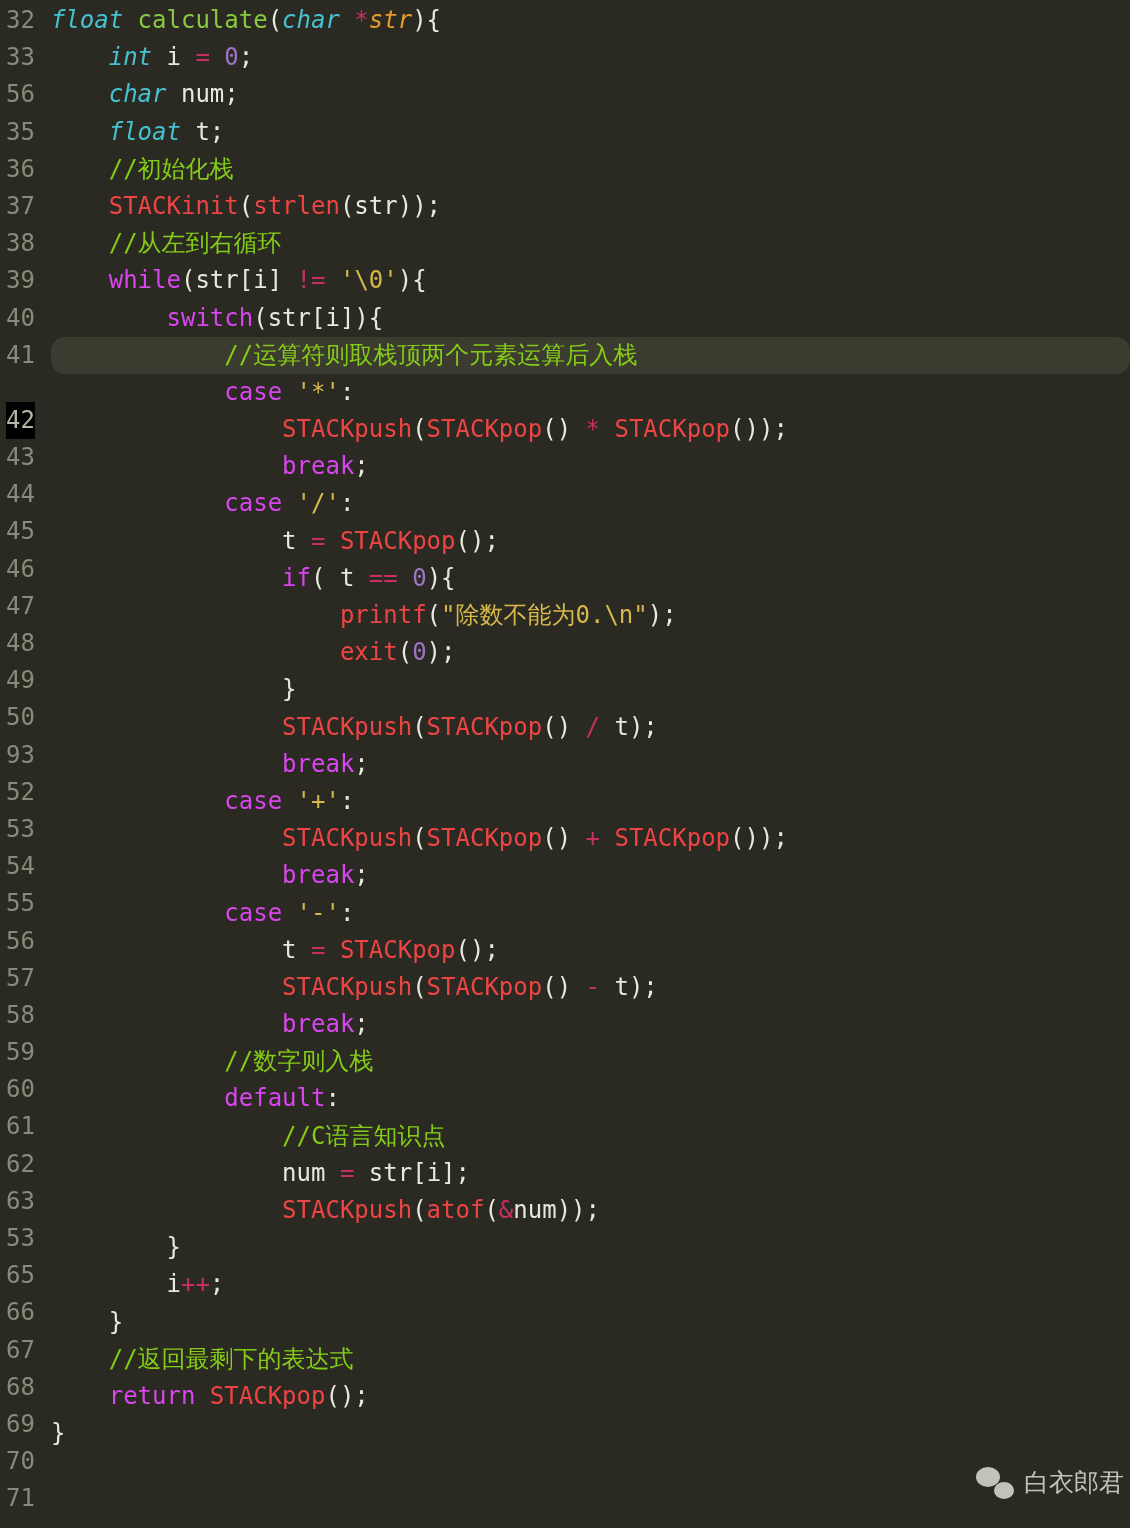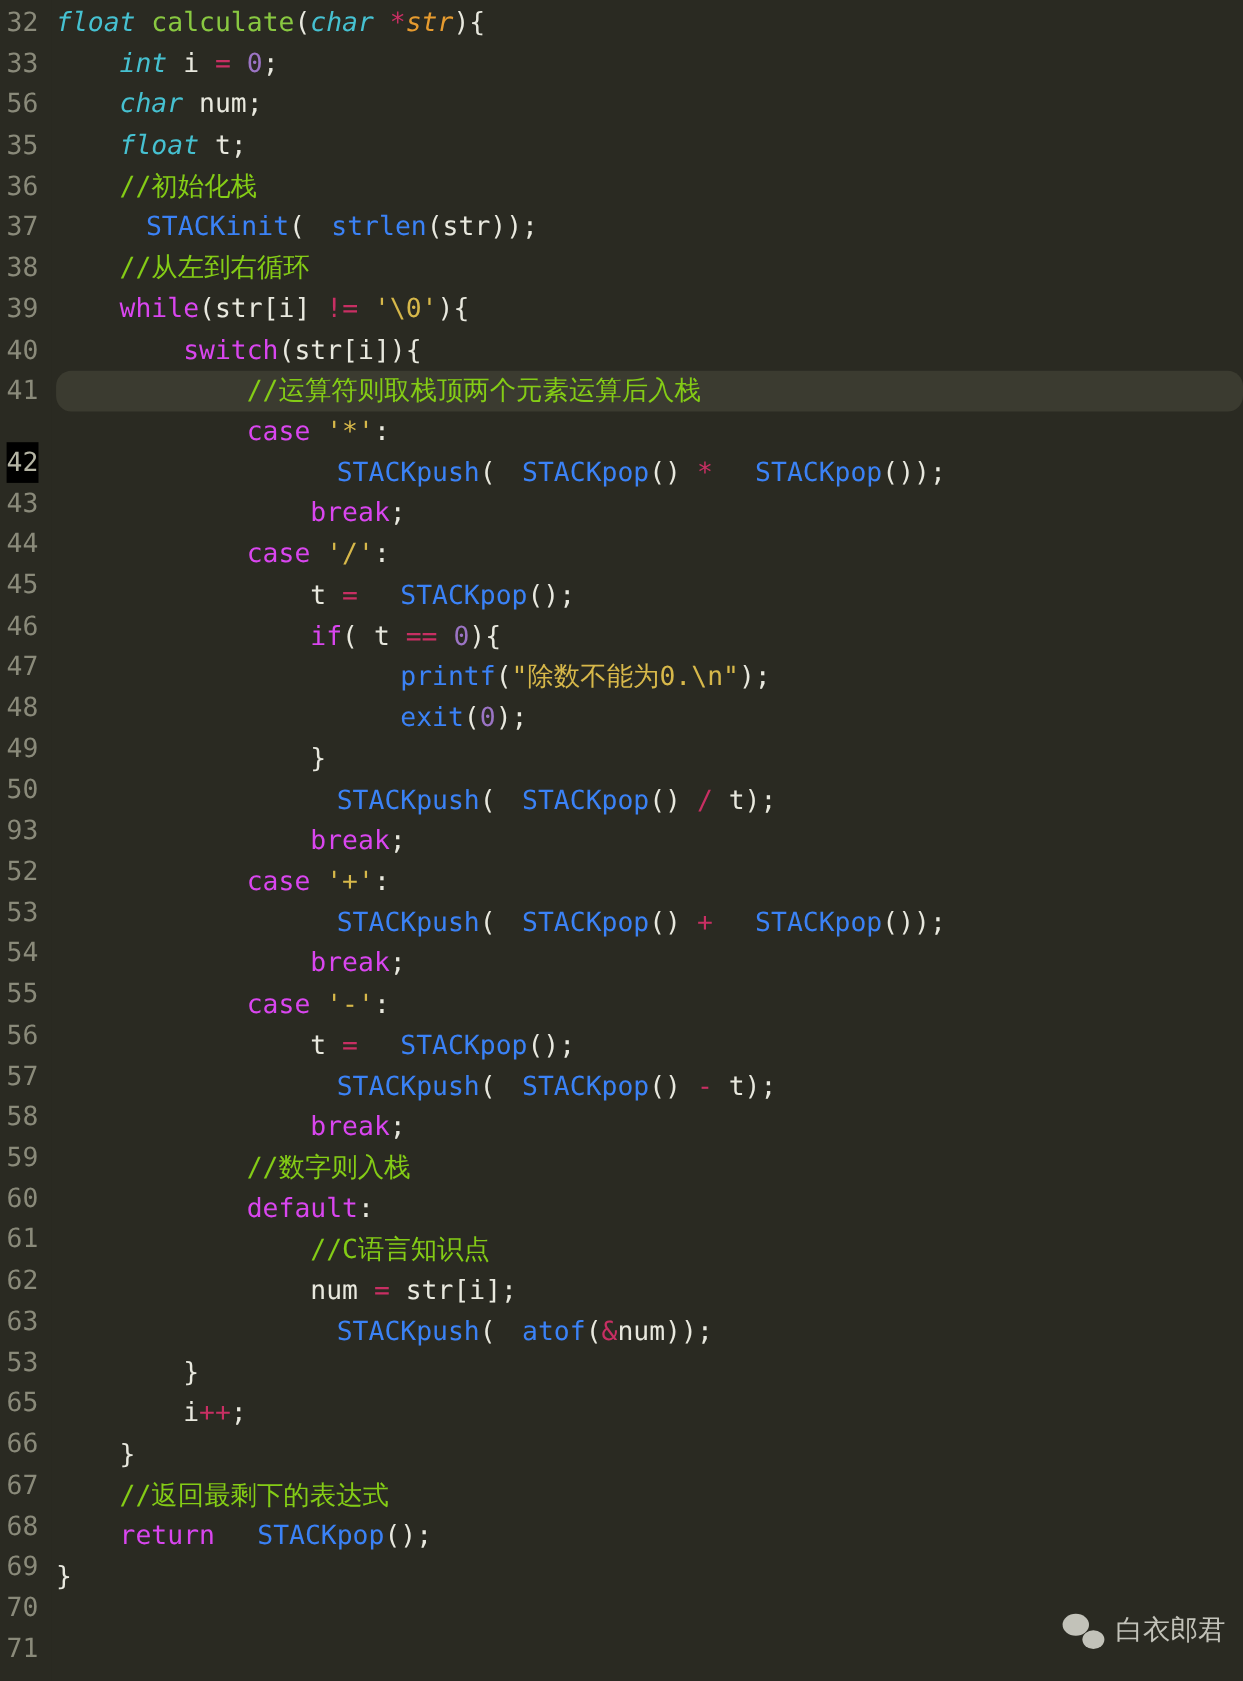--- a/index.html
+++ b/index.html
@@ -32,31 +32,31 @@
     padding: 2px 0 2px 4px;
     white-space: pre;
     color: #e8e8de;
   }
   .code .line { display: block; }
   .code .line.hl { background: #3b3b30; border-radius: 14px; }
   
   .kw-type   { color: #46c1d1; font-style: italic; }   
   .kw-ctrl   { color: #d946ef; }                        
   .fn-def    { color: #89c841; }                        
-  .fn-call   { color: #3b82f6; margin-left: 24px; }                        
+  .fn-call   { color: #ef4444; }                        
   .ident     { color: #e8e8de; }
   .param     { color: #e69b2f; font-style: italic; }
   .punct     { color: #e8e8de; }
   .op        { color: #c82f63; }
   .num       { color: #9b74c4; }
   .str       { color: #d7b84a; }
   .comment   { color: #84cc16; }
   .watermark {
     position: absolute;
-    right: 16px;
+    right: 6px;
     bottom: 26px;
     display: flex;
     align-items: center;
     gap: 10px;
     color: #cfcfc6;
     font-family: "PingFang SC","Microsoft YaHei",sans-serif;
     font-size: 25px;
     opacity: 0.92;
   }
   .watermark .wx-icon {

